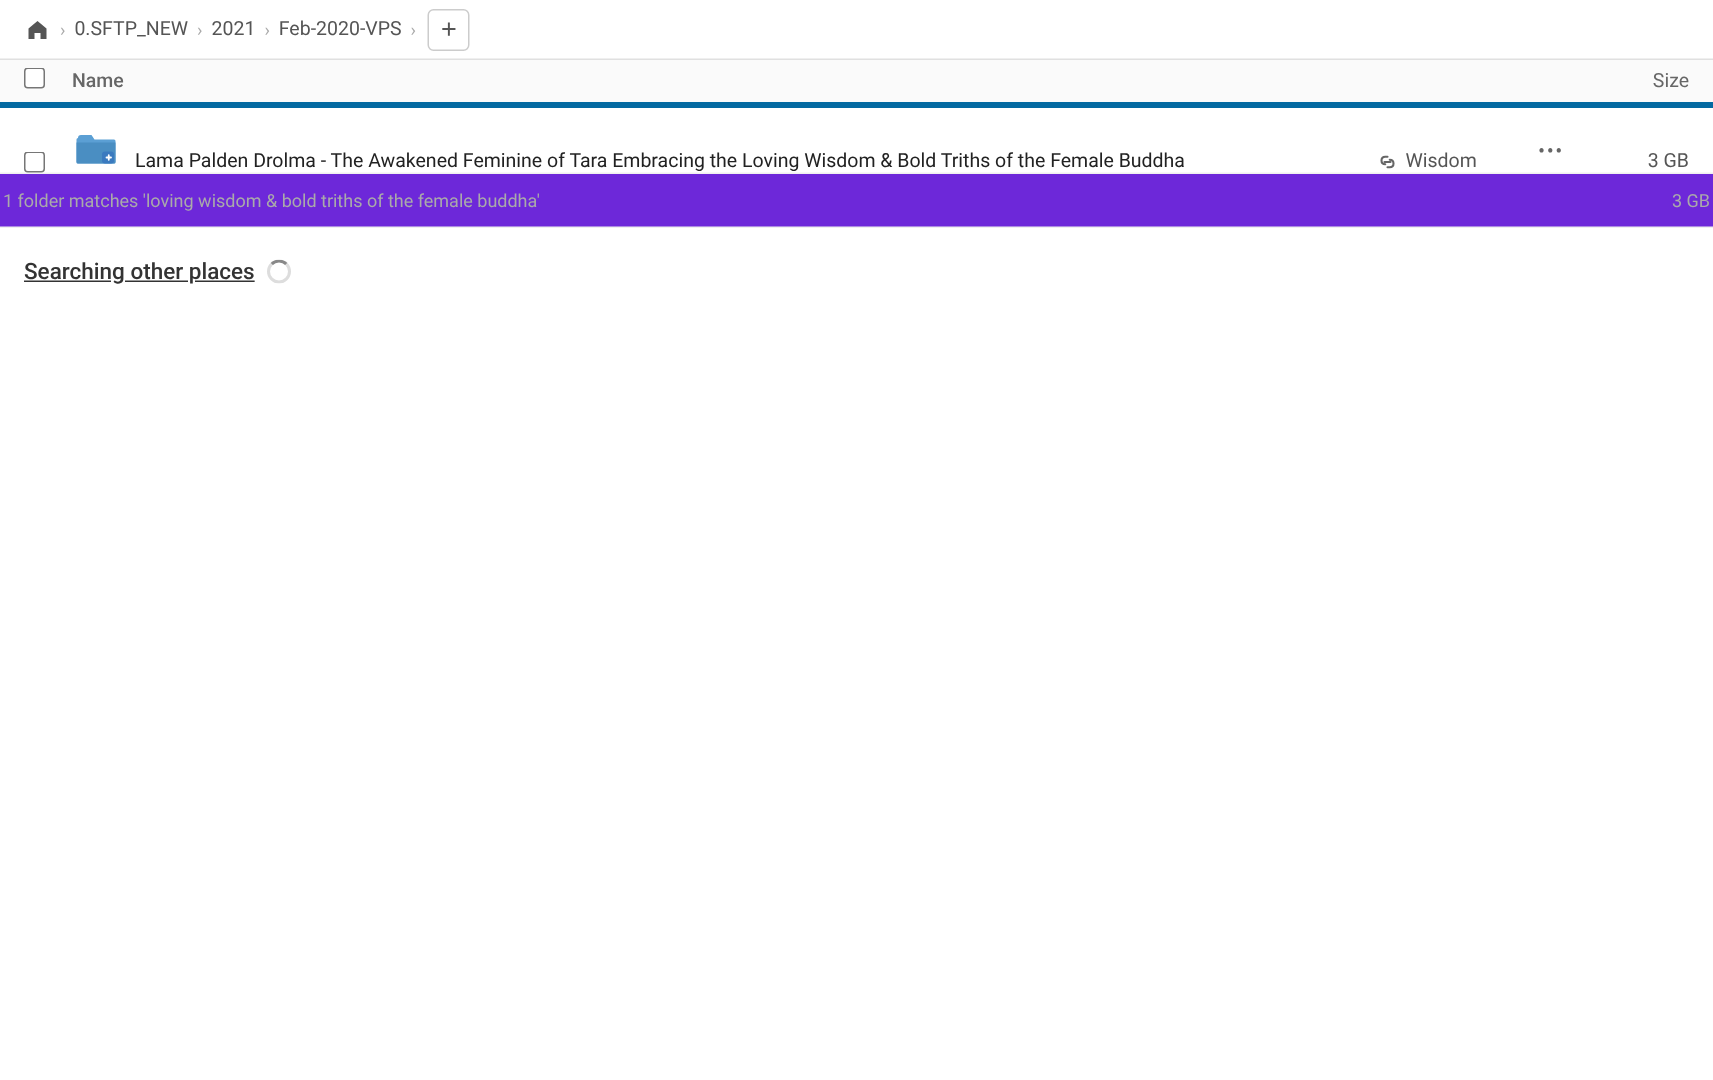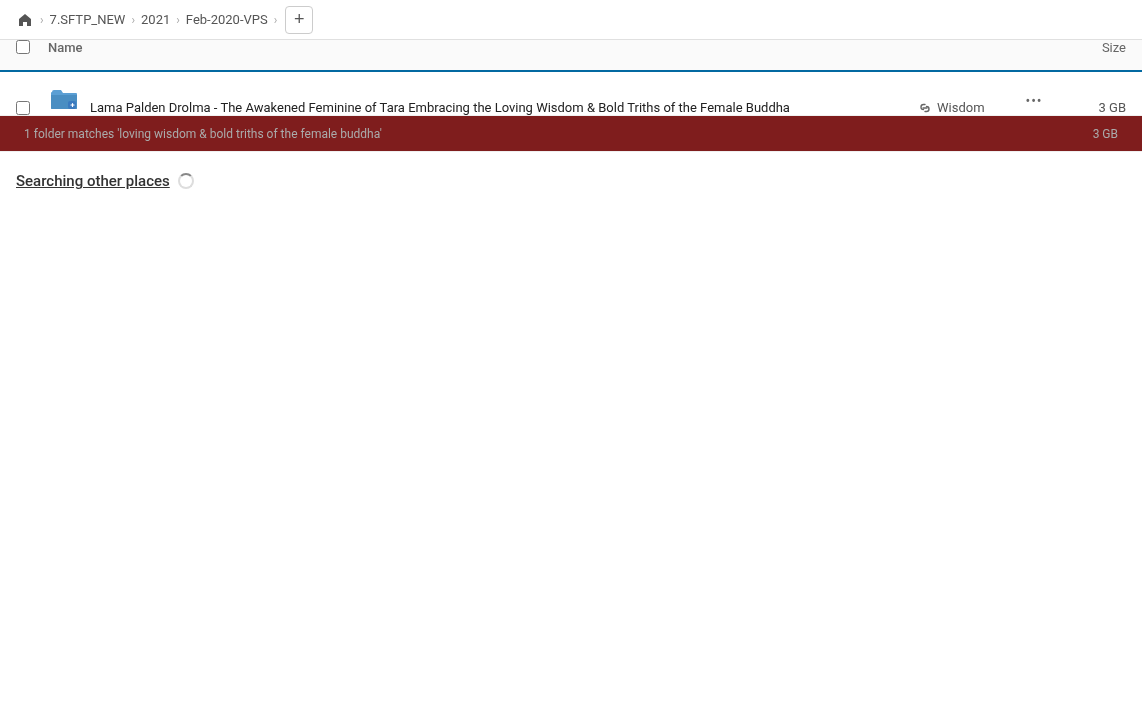--- a/index.html
+++ b/index.html
@@ -59,24 +59,24 @@
       align-items: center;
       justify-content: center;
       margin-left: 6px;
       font-size: 18px;
       color: #555;
     }
 
     
     .column-header {
       display: flex;
-      align-items: flex-start;
+      align-items: center;
       height: 32px;
       padding: 0 16px;
-      border-bottom: 2px solid #0369a1;
+      border-bottom: 4px solid #0369a1;
       background: #fafafa;
     }
     .col-checkbox {
       width: 24px;
       margin-right: 8px;
     }
     .col-name {
       flex: 1;
       font-size: 13px;
       color: #666;
@@ -154,23 +154,23 @@
       text-align: right;
       font-size: 13px;
       color: #555;
     }
 
     
     .info-row {
       display: flex;
       align-items: center;
       height: 36px;
-      padding: 0 24px;
+      padding: 0 2px;
       border-bottom: 1px solid #f0f0f0;
-      background: #7f1d1d;
+      background: #6d28d9;
     }
     .info-text {
       font-size: 12px;
       color: #aaa;
       flex: 1;
     }
     .info-size {
       font-size: 12px;
       color: #aaa;
       width: 70px;
@@ -212,21 +212,21 @@
 <div class="toolbar">
   <div class="breadcrumb-item">
     <div class="home-icon">
       <svg width="16" height="16" viewBox="0 0 16 16" fill="none">
         <path d="M8 2L2 7v7h4v-4h4v4h4V7L8 2z" fill="#555"></path>
       </svg>
     </div>
   </div>
   <span class="breadcrumb-separator">›</span>
   <div class="breadcrumb-item">
-    <span>7.SFTP_NEW</span>
+    <span>0.SFTP_NEW</span>
   </div>
   <span class="breadcrumb-separator">›</span>
   <div class="breadcrumb-item">
     <span>2021</span>
   </div>
   <span class="breadcrumb-separator">›</span>
   <div class="breadcrumb-item">
     <span>Feb-2020-VPS</span>
   </div>
   <span class="breadcrumb-separator">›</span>

